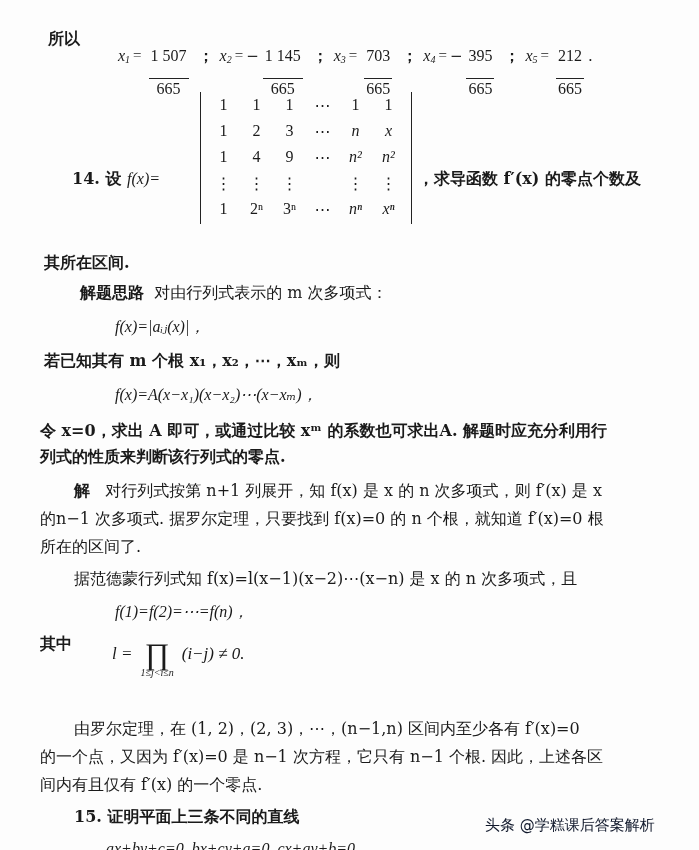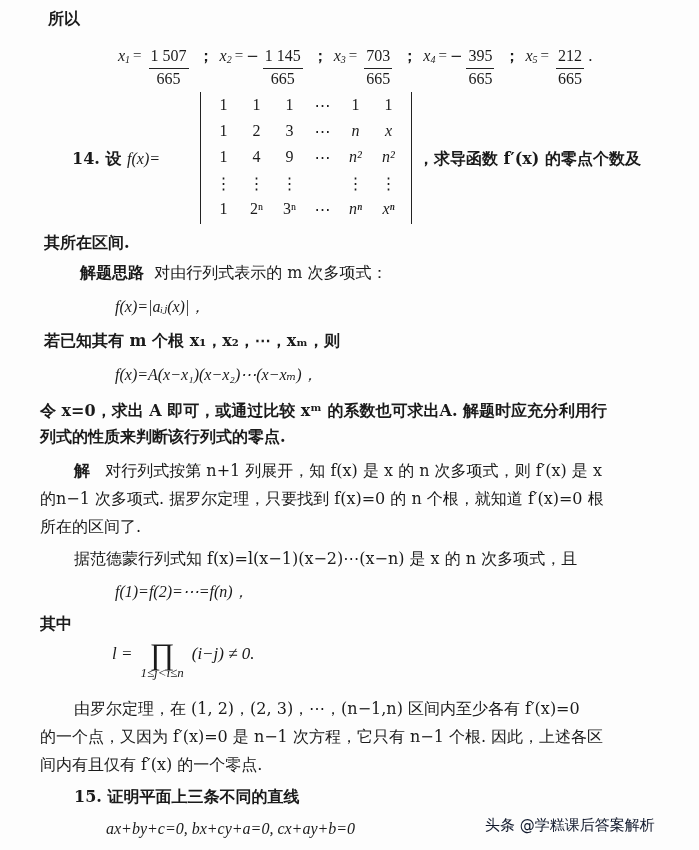--- a/index.html
+++ b/index.html
@@ -1,48 +1,48 @@
 <!DOCTYPE html>
 <html><head>
 <meta charset="utf-8">
 <style>
   html, body { margin:0; padding:0; }
   body {
     width:699px; height:850px; overflow:hidden; position:relative;
     background:#fdfdfd; color:#1a1a1a;
     font-family:"DejaVu Serif", "Liberation Serif", serif;
   }
-  .abs { position:absolute; white-space:nowrap; }
+  .abs { position:absolute; white-space:nowrap;margin-top:20px; }
   .bold { font-weight:bold; }
   .t16 { font-size:16px; line-height:22px; }
   .math { font-family:"Liberation Serif","DejaVu Serif",serif; font-style:italic; }
   sub, sup { font-size:10px; line-height:0; }
   sub { position:relative; top:2px; vertical-align:baseline; }
 
   
   .fracrow { position:absolute; left:118px; top:40px; display:flex; align-items:flex-start; font-size:15px;margin-top:7px; }
   .fr { display:inline-flex; flex-direction:column; align-items:center; margin:0 4px; font-family:"Liberation Serif",serif; font-size:16px; line-height:18px; }
-  .fr .num { border-bottom:1px solid #222; padding:0 2px 3px; }
+  .fr .num { border-bottom:1px solid #222; padding:0 2px 13px; }
   .fr .den { padding-top:1px; }
   .var { font-family:"Liberation Serif",serif; font-style:italic; font-size:16px; }
   .eq { margin:0 3px; font-family:"Liberation Serif",serif; }
   .sep { margin:0 6px; font-weight:bold; }
 
   
   .det { position:absolute; left:200px; top:92px; width:210px; height:132px;
          border-left:1.5px solid #222; border-right:1.5px solid #222; }
   .det table { border-collapse:collapse; margin-left:6px; }
   .det td { width:33px; height:26px; text-align:center; font-family:"Liberation Serif",serif; font-size:16px; padding:0; }
   .det td.it { font-style:italic; }
   .wm { position:absolute; left:485px; top:816px; font-family:"DejaVu Sans","Liberation Sans",sans-serif; font-size:15px; color:#0f172a; }
 
   .prod { position:absolute; left:112px; top:640px; display:flex; align-items:flex-start; font-family:"Liberation Serif",serif; font-size:17px; }
   .prod .big { display:inline-flex; flex-direction:column; align-items:center; margin:0 8px; }
   .prod .pi { font-size:30px; line-height:28px; font-style:normal; }
-  .prod .lim { font-size:13px; font-style:italic; line-height:10px; }
+  .prod .lim { font-size:10px; font-style:italic; line-height:10px; }
 </style>
 </head>
 <body>
 
 <div class="abs t16 bold" style="left:48px; top:8px;">所以</div>
 
 <div class="fracrow">
   <span class="var">x<sub>1</sub></span>
     <span class="eq">=</span>
   <span class="fr">

